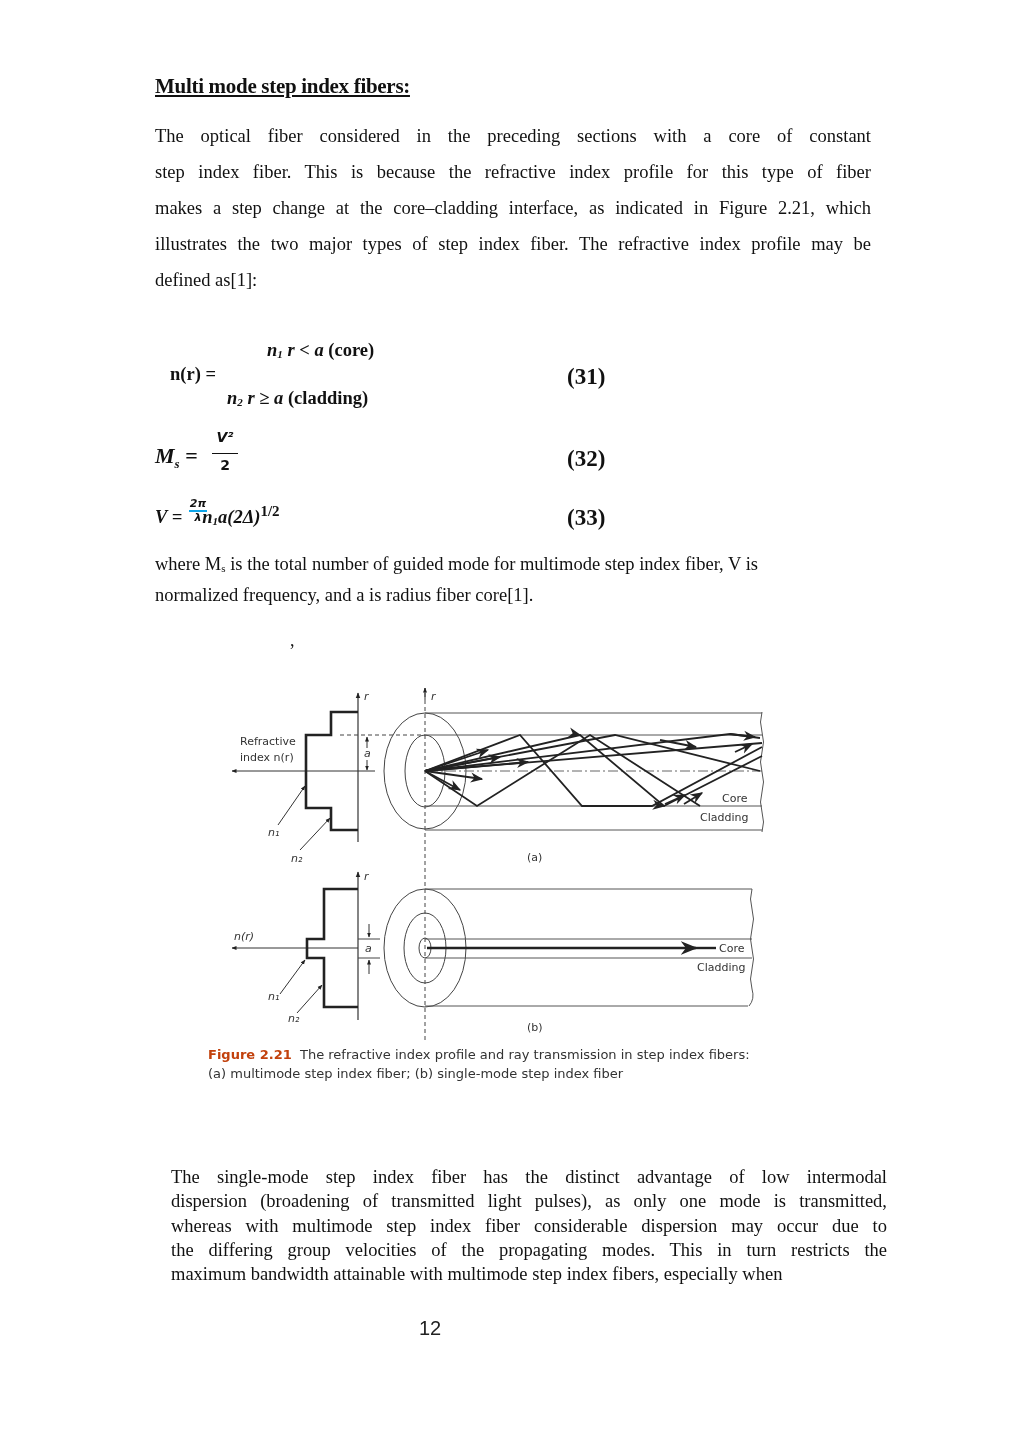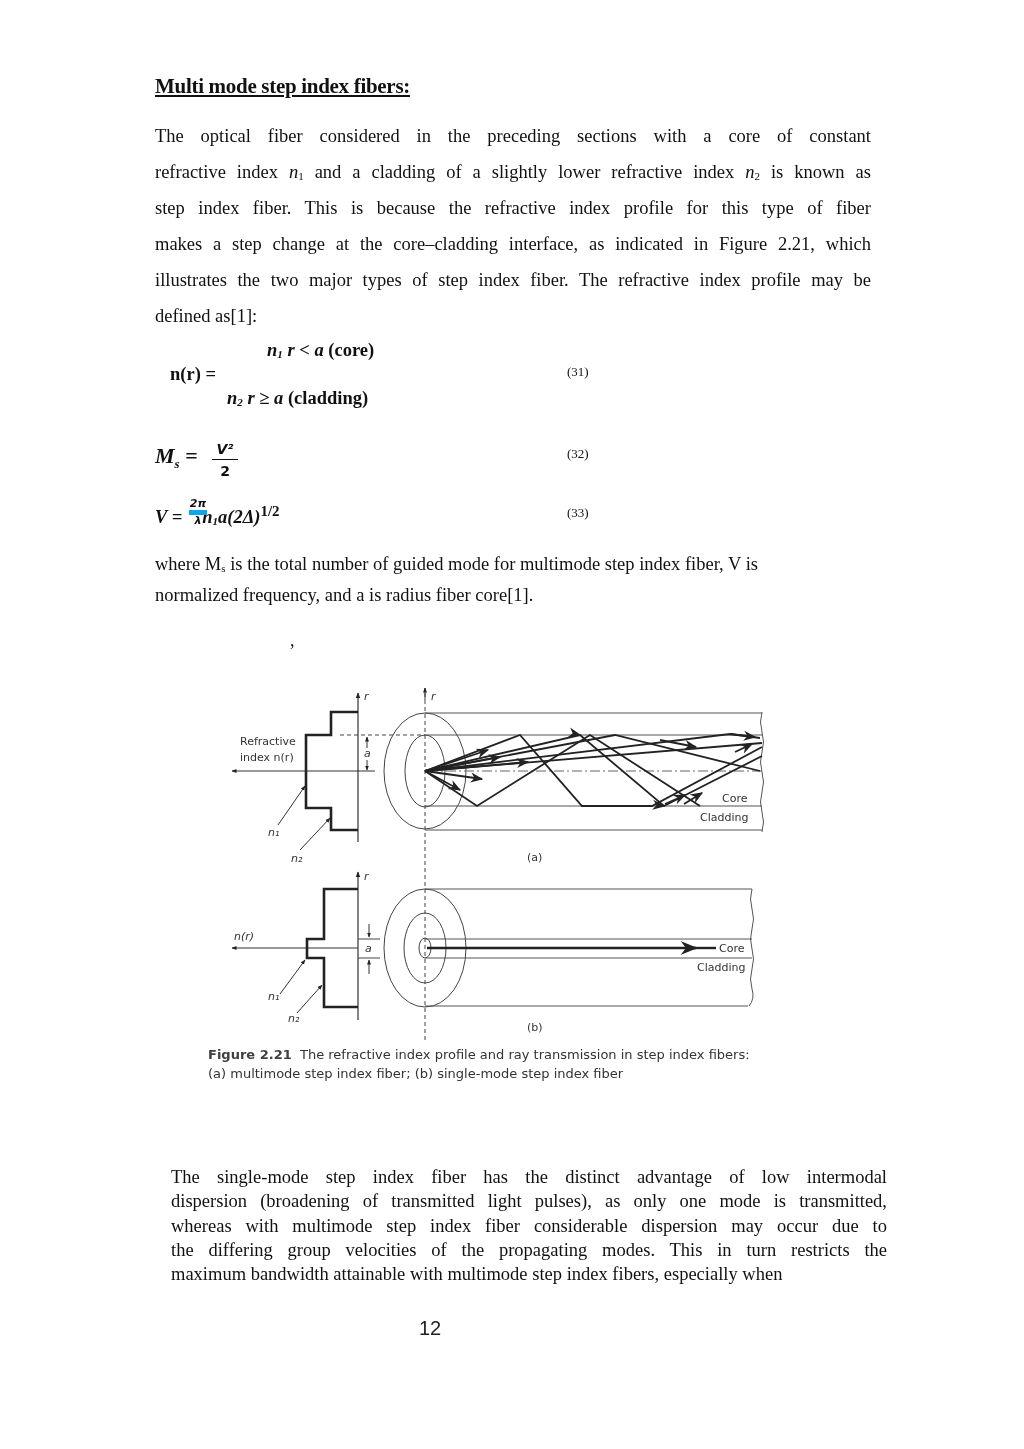--- a/index.html
+++ b/index.html
@@ -9,48 +9,47 @@
   .heading { left: 155px; top: 74px; font-size: 21px; font-weight: bold; text-decoration: underline; letter-spacing: -0.3px; }
   .para1 { left: 155px; top: 118px; width: 716px; font-size: 18.5px; line-height: 36px; text-align: justify; text-align-last: left; }
   .para1 .line { display: block; text-align: justify; text-align-last: justify; height: 36px; }
   .para1 .line.last { text-align-last: left; }
   sub.s { font-size: 11px; vertical-align: -2px; }
   .eq31-top { left: 227px; top: 340px; font-size: 18.5px; margin-left: 40px; }
   .eq31-mid { left: 170px; top: 364px; font-size: 18.5px; font-weight: bold; }
   .eq31-bot { left: 227px; top: 388px; font-size: 18.5px; }
   .bi { font-weight: bold; font-style: italic; }
   .b { font-weight: bold; }
-  .eqnum { left: 567px; font-size: 13px; font-weight: normal; }
+  .eqnum { left: 567px; font-size: 23px; font-weight: bold; }
   .ms { left: 155px; top: 443px; font-size: 22px; font-weight: bold; font-style: italic; }
   .frac32 { left: 212px; top: 429px; width: 26px; text-align: center; font-family: "DejaVu Sans", sans-serif; font-weight: bold; font-size: 14px; }
-  .frac32 .num { display: block; border-bottom: 1.5px solid #111; padding-bottom: 2px; font-style: italic; margin-top: 12px; }
+  .frac32 .num { display: block; border-bottom: 1.5px solid #111; padding-bottom: 8px; font-style: italic; }
   .frac32 .den { display: block; padding-top: 3px; }
   .v33 { left: 155px; top: 503px; font-size: 18.5px; }
   .frac33 { position: absolute; left: 189px; top: 498px; width: 18px; text-align: center; font-family: "DejaVu Sans", sans-serif; font-weight: bold; font-style: italic; font-size: 11px; line-height: 12px; }
-  .frac33 .num { display: block; border-bottom: 5px solid #0ea5e9; }
+  .frac33 .num { display: block; border-bottom: 2px solid #0ea5e9; }
   .para2 { left: 155px; top: 551px; width: 700px; font-size: 18.5px; line-height: 27px; }
   .comma { left: 290px; top: 630px; font-size: 18px; }
   .figure { left: 0; top: 0; width: 1024px; height: 1100px; }
   .fig-text { font-family: "DejaVu Sans", sans-serif; font-size: 11px; fill: #333; }
   .fig-it { font-family: "DejaVu Sans", sans-serif; font-size: 11px; font-style: italic; fill: #333; }
   .caption { left: 208px; top: 1045px; font-family: "DejaVu Sans", sans-serif; font-size: 13px; color: #333; line-height: 19px; }
-  .caption .fl { font-weight: bold; color: #404040; }
+  .caption .fl { font-weight: bold; color: #c2410c; }
   .para3 { left: 155px; top: 1165px; width: 716px; font-size: 18.5px; line-height: 24.3px; margin-left: 16px; }
   .para3 .line { display: block; text-align: justify; text-align-last: justify; height: 24.3px; }
   .para3 .line.last { text-align-last: left; }
   .pagenum { left: 0; width: 860px; top: 1317px; text-align: center; font-family: "Liberation Sans", sans-serif; font-size: 20px; color: #222; }
 </style>
 </head>
 <body>
 
 <div class="abs heading">Multi mode step index fibers:</div>
 
 <div class="abs para1">
   <span class="line"><span>The optical fiber considered in the preceding sections with a core of constant</span></span>
-  <span class="line"><span>refractive index </span><i>n</i><sub class="s">1</sub><span> and a cladding of a slightly lower refractive index </span><i>n</i><sub class="s">2</sub><span> is known as</span></span>
   <span class="line"><span>step index fiber. This is because the refractive index profile for this type of fiber</span></span>
   <span class="line"><span>makes a step change at the core–cladding interface, as indicated in Figure 2.21, which</span></span>
   <span class="line"><span>illustrates the two major types of step index fiber. The refractive index profile may be</span></span>
   <span class="line last"><span>defined as[1]:</span></span>
 </div>
 
 <div class="abs eq31-top"><span class="bi">n</span><sub class="s bi">1</sub><span class="bi"> r &lt; a</span><span class="b"> (core)</span></div>
 <div class="abs eq31-mid">n(r) =</div>
 <div class="abs eq31-bot"><span class="bi">n</span><sub class="s bi">2</sub><span class="bi"> r ≥ a</span><span class="b"> (cladding)</span></div>
 <div class="abs eqnum" style="top:364px;">(31)</div>

